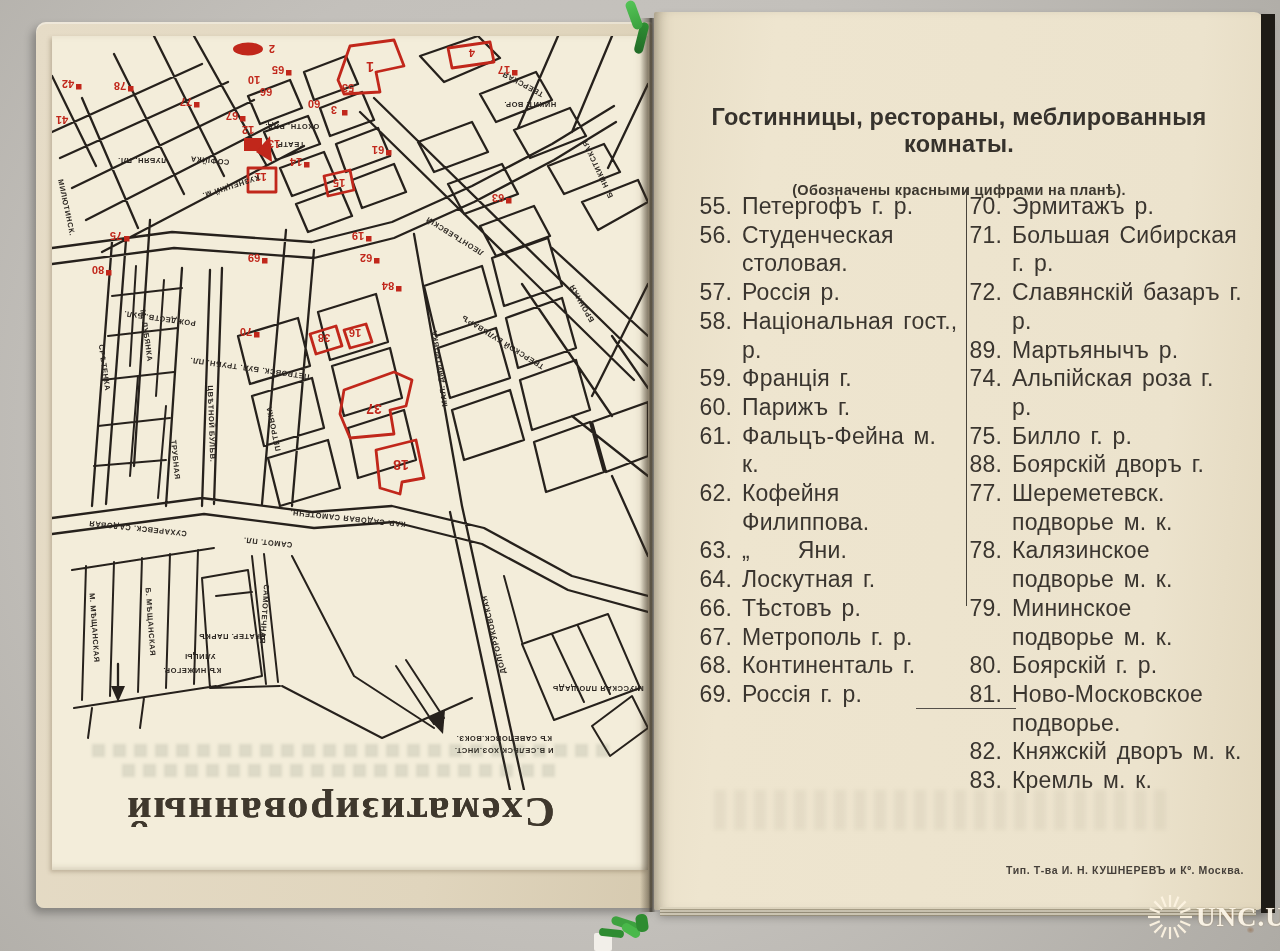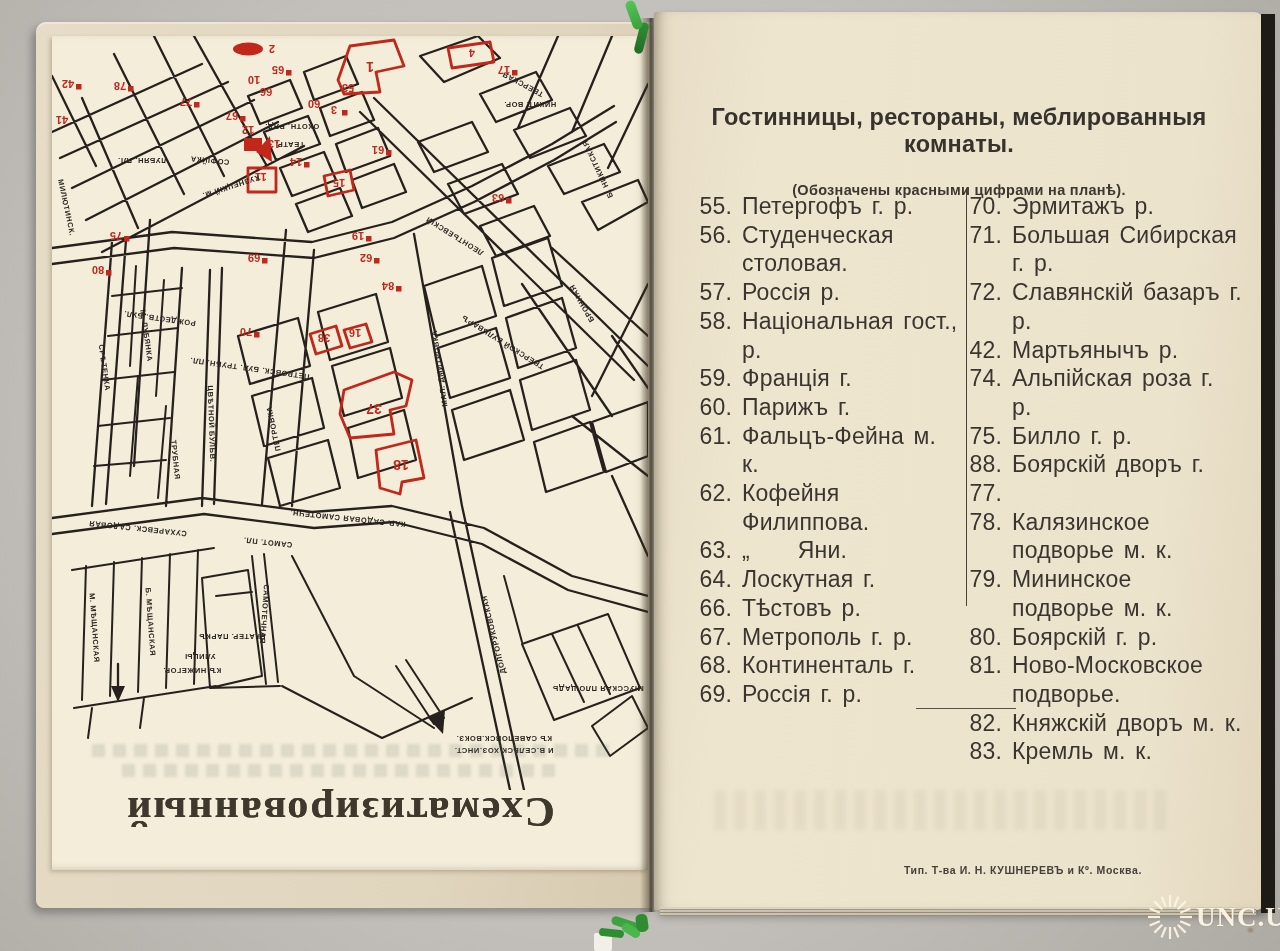--- a/index.html
+++ b/index.html
@@ -52,21 +52,21 @@
     font-weight:bold;font-size:23.5px;color:#36322c;letter-spacing:.2px;}
   .page-subtitle{position:absolute;left:40px;top:128px;width:530px;text-align:center;
     font-weight:bold;font-size:14.5px;color:#3c372f;letter-spacing:.3px;margin-top:42px;}
   .col{position:absolute;top:180px;}
   #col0{left:44px;width:264px;}
   #col1{left:314px;width:274px;}
   .row{display:flex;line-height:28.7px;font-size:23px;color:#3a352f;word-spacing:3px;letter-spacing:.2px;}
   .row .num{width:34px;text-align:right;margin-right:10px;flex:none;}
   .col-divider{position:absolute;left:312px;top:178px;height:416px;border-left:1.6px solid #49443b;}
   .h-rule{position:absolute;left:262px;top:696px;width:100px;border-top:1.6px solid #55504a;}
-  .imprint{position:absolute;left:250px;top:852px;width:340px;text-align:left;
+  .imprint{position:absolute;left:250px;top:852px;width:340px;text-align:right;
     font-size:10.5px;color:#46403a;letter-spacing:.6px;font-weight:bold;}
   .emboss{position:absolute;left:60px;top:778px;width:460px;height:40px;
     background:repeating-linear-gradient(90deg,rgba(120,110,90,.07) 0 12px,rgba(120,110,90,0) 12px 20px);
     filter:blur(2px);}
   .stain{position:absolute;border-radius:50%;}
   .st1{left:1224px;top:912px;width:8px;height:7px;background:radial-gradient(#8a5c35,rgba(138,92,53,0));opacity:.6;}
   .st2{left:1247px;top:927px;width:7px;height:6px;background:radial-gradient(#8a5c35,rgba(138,92,53,0));opacity:.5;}
   
   .watermark{position:absolute;left:1146px;top:893px;display:flex;align-items:center;}
   .wm-text{font:bold 27px "Liberation Serif",serif;color:#fdf6e8;opacity:.95;letter-spacing:1px;
@@ -307,37 +307,38 @@
         </div>
         <div class="row">
           <span class="num">71.</span>
           <span class="name">Большая Сибирская г. р.</span>
         </div>
         <div class="row">
           <span class="num">72.</span>
           <span class="name">Славянскій базаръ г. р.</span>
         </div>
         <div class="row">
-          <span class="num">42.</span>
+          <span class="num">89.</span>
           <span class="name">Мартьянычъ р.</span>
         </div>
         <div class="row">
           <span class="num">74.</span>
           <span class="name">Альпійская роза г. р.</span>
         </div>
         <div class="row">
           <span class="num">75.</span>
           <span class="name">Билло г. р.</span>
         </div>
         <div class="row">
           <span class="num">88.</span>
           <span class="name">Боярскій дворъ г.</span>
         </div>
         <div class="row">
           <span class="num">77.</span>
+          <span class="name">Шереметевск. подворье м. к.</span>
         </div>
         <div class="row">
           <span class="num">78.</span>
           <span class="name">Калязинское подворье м. к.</span>
         </div>
         <div class="row">
           <span class="num">79.</span>
           <span class="name">Мининское подворье м. к.</span>
         </div>
         <div class="row">

